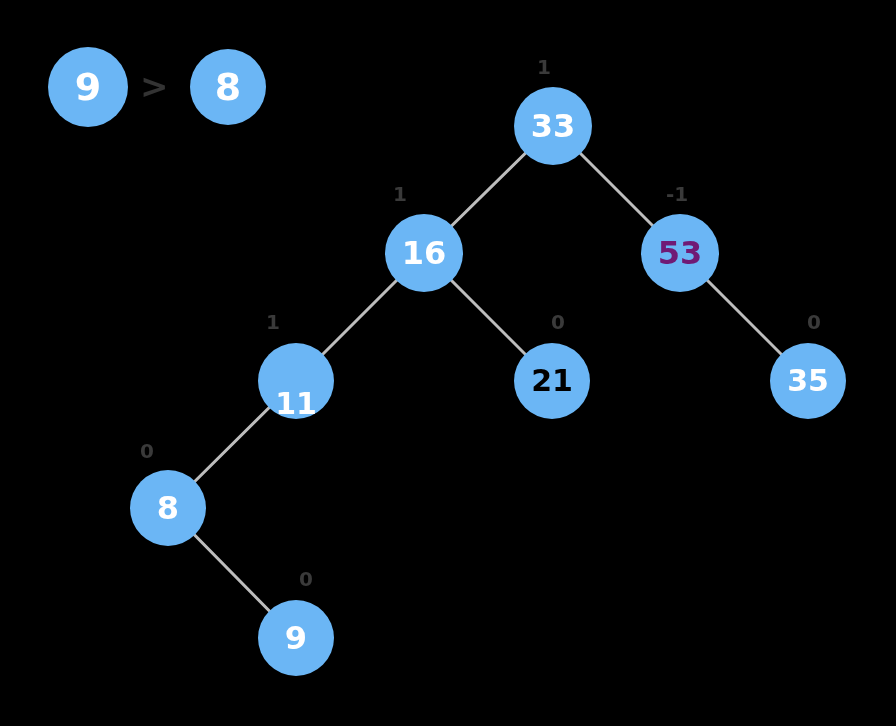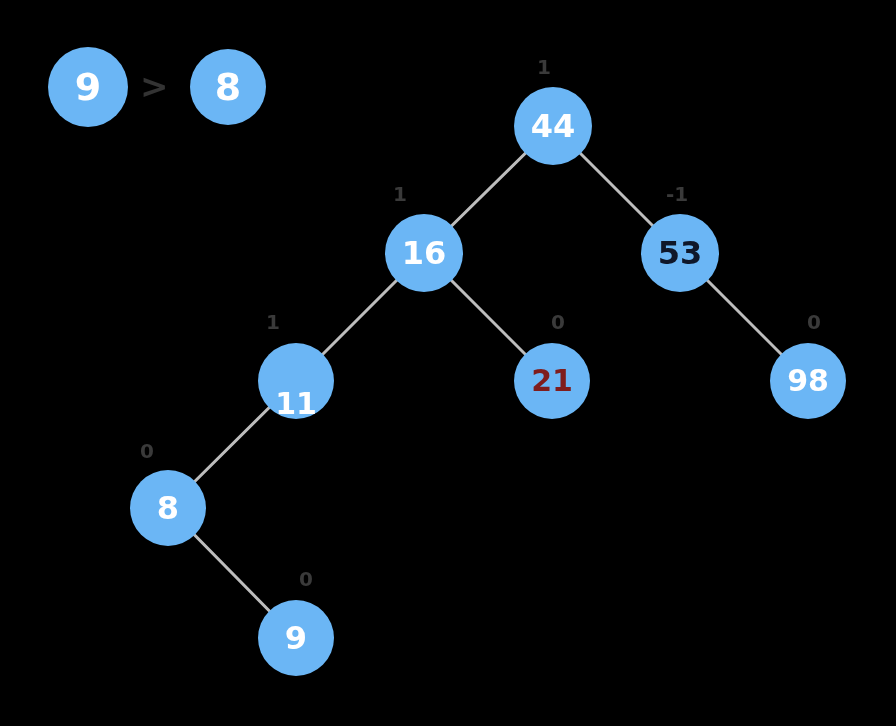--- a/index.html
+++ b/index.html
@@ -97,41 +97,41 @@
     </div>
     <div id="cmp-operator" style="color: rgb(51, 51, 51); left: 140px; top: 69px;">&gt;</div>
     <div class="cmp-node" id="cmp-right" style="left: 190px; top: 49px; width: 76px; height: 76px; background: rgb(107, 182, 245); color: rgb(255, 255, 255);">
       <span>8</span>
     </div>
   </div>
 
   <div id="node-layer">
       <div class="balance" style="color: rgb(58, 58, 58); left: 544px; top: 57px; transform: translateX(-50%);">1</div>
       <div class="node" style="left: 514px; top: 87px; width: 78px; height: 78px; font-size: 32px; background: rgb(107, 182, 245); color: rgb(255, 255, 255);">
-        <span>44</span>
+        <span>33</span>
       </div>
       <div class="balance" style="color: rgb(58, 58, 58); left: 400px; top: 184px; transform: translateX(-50%);">1</div>
       <div class="node" style="left: 385px; top: 214px; width: 78px; height: 78px; font-size: 32px; background: rgb(107, 182, 245); color: rgb(255, 255, 255);">
         <span>16</span>
       </div>
       <div class="balance" style="color: rgb(58, 58, 58); left: 677px; top: 184px; transform: translateX(-50%);">-1</div>
-      <div class="node" style="left: 641px; top: 214px; width: 78px; height: 78px; font-size: 32px; background: rgb(107, 182, 245); color: #0f172a;">
+      <div class="node" style="left: 641px; top: 214px; width: 78px; height: 78px; font-size: 32px; background: rgb(107, 182, 245); color: #701a75;">
         <span>53</span>
       </div>
       <div class="balance" style="color: rgb(58, 58, 58); left: 273px; top: 312px; transform: translateX(-50%);">1</div>
       <div class="node" style="left: 258px; top: 343px; width: 76px; height: 76px; font-size: 30px; background: rgb(107, 182, 245); color: rgb(255, 255, 255); align-items: flex-end;">
         <span>11</span>
       </div>
       <div class="balance" style="color: rgb(58, 58, 58); left: 558px; top: 312px; transform: translateX(-50%);">0</div>
-      <div class="node" style="left: 514px; top: 343px; width: 76px; height: 76px; font-size: 30px; background: rgb(107, 182, 245); color: #7f1d1d;">
+      <div class="node" style="left: 514px; top: 343px; width: 76px; height: 76px; font-size: 30px; background: rgb(107, 182, 245); color: #000000;">
         <span>21</span>
       </div>
       <div class="balance" style="color: rgb(58, 58, 58); left: 814px; top: 312px; transform: translateX(-50%);">0</div>
       <div class="node" style="left: 770px; top: 343px; width: 76px; height: 76px; font-size: 30px; background: rgb(107, 182, 245); color: rgb(255, 255, 255);">
-        <span>98</span>
+        <span>35</span>
       </div>
       <div class="balance" style="color: rgb(58, 58, 58); left: 147px; top: 441px; transform: translateX(-50%);">0</div>
       <div class="node" style="left: 130px; top: 470px; width: 76px; height: 76px; font-size: 32px; background: rgb(107, 182, 245); color: rgb(255, 255, 255);">
         <span>8</span>
       </div>
       <div class="balance" style="color: rgb(58, 58, 58); left: 306px; top: 569px; transform: translateX(-50%);">0</div>
       <div class="node" style="left: 258px; top: 600px; width: 76px; height: 76px; font-size: 32px; background: rgb(107, 182, 245); color: rgb(255, 255, 255);">
         <span>9</span>
       </div>
     </div>

